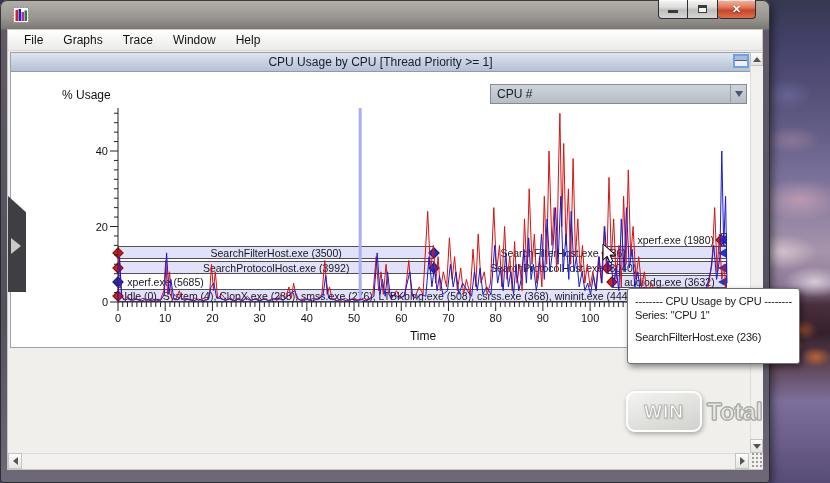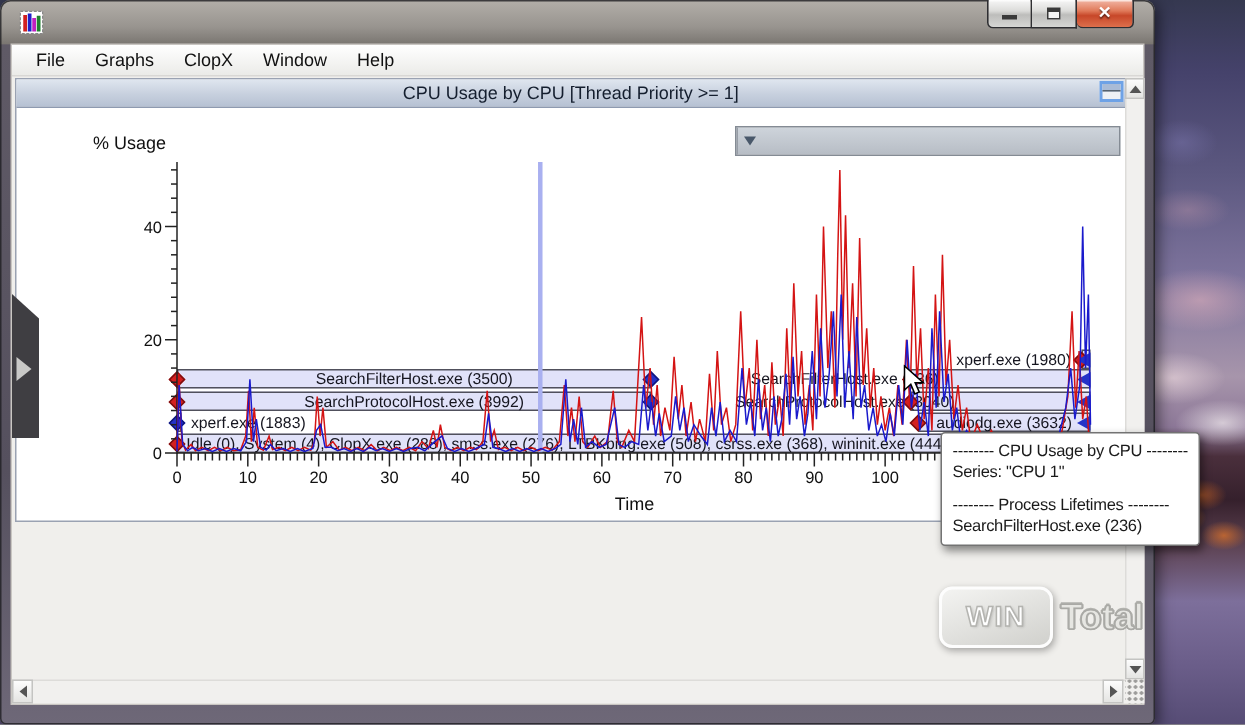--- a/index.html
+++ b/index.html
@@ -152,37 +152,38 @@
     <div class="winbtn close">
         <span class="glyph-close">✕</span>
       </div>
   </div>
   <div id="client"></div>
 </div>
 
 <div id="menubar">
     <span class="menu-item">File</span>
     <span class="menu-item">Graphs</span>
-    <span class="menu-item">ClopX</span>
+    <span class="menu-item">Trace</span>
     <span class="menu-item">Window</span>
     <span class="menu-item">Help</span>
   </div>
 
 <div id="graph-panel">
   <div id="graph-header">
     <span>CPU Usage by CPU [Thread Priority &gt;= 1]</span>
   </div>
 </div>
 <div id="graph-header-btn">
     <span></span>
   </div>
 
 <div id="usage-label">% Usage</div>
 
 <div id="cpu-dropdown">
+  <span class="val">CPU #</span>
   <span class="dd-arrow-zone">
       <span class="tri-down"></span>
     </span>
 </div>
 
 <div id="lifetime-layer">
     <div class="lt-bar" style="left: 720.863px; top: 233px; width: 6.13721px;"></div>
     <div class="lt-label" style="top: 234px; left: 714px; transform: translateX(-100%);">xperf.exe (1980)</div>
     <div class="diamond red" style="left: 716.863px; top: 235.5px;"></div>
     <div class="clip-left" style="left: 718px; top: 234.5px;"></div>
@@ -196,21 +197,21 @@
     <div class="clip-left" style="left: 718px; top: 247.5px;"></div>
     <div class="lt-bar" style="left: 118px; top: 261px; width: 316.302px;"></div>
     <div class="lt-label" style="top: 262px; left: 276.151px; transform: translateX(-50%);">SearchProtocolHost.exe (3992)</div>
     <div class="diamond red" style="left: 114px; top: 263.5px;"></div>
     <div class="diamond blue" style="left: 430.302px; top: 263.5px;"></div>
     <div class="lt-bar" style="left: 607.088px; top: 261px; width: 119.912px;"></div>
     <div class="lt-label" style="top: 262px; left: 563.184px; transform: translateX(-50%);">SearchProtocolHost.exe (3040)</div>
     <div class="diamond red" style="left: 603.088px; top: 263.5px;"></div>
     <div class="clip-left" style="left: 718px; top: 262.5px;"></div>
     <div class="lt-bar" style="left: 118px; top: 275px; width: 3.30465px;"></div>
-    <div class="lt-label" style="top: 276px; left: 127.305px;">xperf.exe (1883)</div>
+    <div class="lt-label" style="top: 276px; left: 127.305px;">xperf.exe (5685)</div>
     <div class="diamond blue" style="left: 114px; top: 277.5px;"></div>
     <div class="lt-bar" style="left: 611.809px; top: 275px; width: 115.191px;"></div>
     <div class="lt-label" style="top: 276px; left: 669.405px; transform: translateX(-50%);">audiodg.exe (3632)</div>
     <div class="diamond red" style="left: 607.809px; top: 277.5px;"></div>
     <div class="clip-left" style="left: 718px; top: 276.5px;"></div>
     <div class="lt-bar" style="left: 118px; top: 289px; width: 609px;"></div>
     <div class="lt-label" style="top: 290px; left: 377.651px; transform: translateX(-50%);">Idle (0), System (4), ClopX.exe (288), smss.exe (276), LTBKbing.exe (508), csrss.exe (368), wininit.exe (444)</div>
     <div class="diamond red" style="left: 114px; top: 291.5px;"></div>
     <div class="clip-left" style="left: 718px; top: 290.5px;"></div>
   </div>
@@ -420,19 +421,18 @@
   <div id="wm-box">
     <span id="wm-win">WIN</span>
   </div>
   <span id="wm-total">Total</span>
 </div>
 
 <div id="tooltip">
   <div>-------- CPU Usage by CPU --------</div>
   <div>Series: "CPU 1"</div>
   <div class="tt-gap"></div>
-  <div>-------- Process Lifetimes --------</div>
   <div>SearchFilterHost.exe (236)</div>
 </div>
 
 <svg id="mouse-cursor" width="15" height="22" viewBox="0 0 15 22">
   <path d="M1,1 L1,17 L5.2,13.2 L7.9,19.6 L10.8,18.3 L8.1,12.1 L13.5,12.1 Z" fill="#fff" stroke="#000" stroke-width="1"></path>
 </svg>
 
 </body></html>

